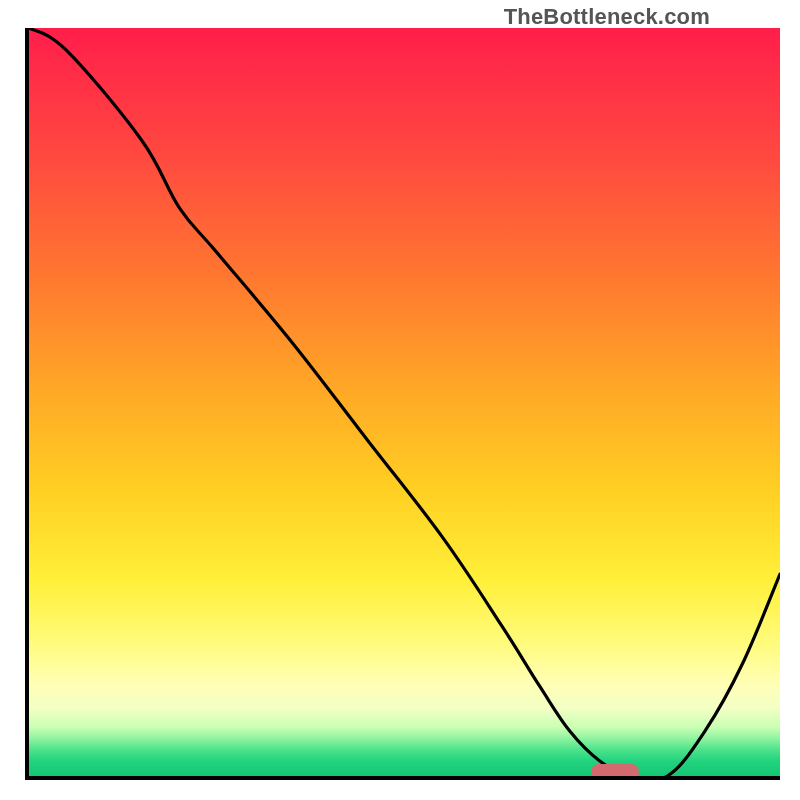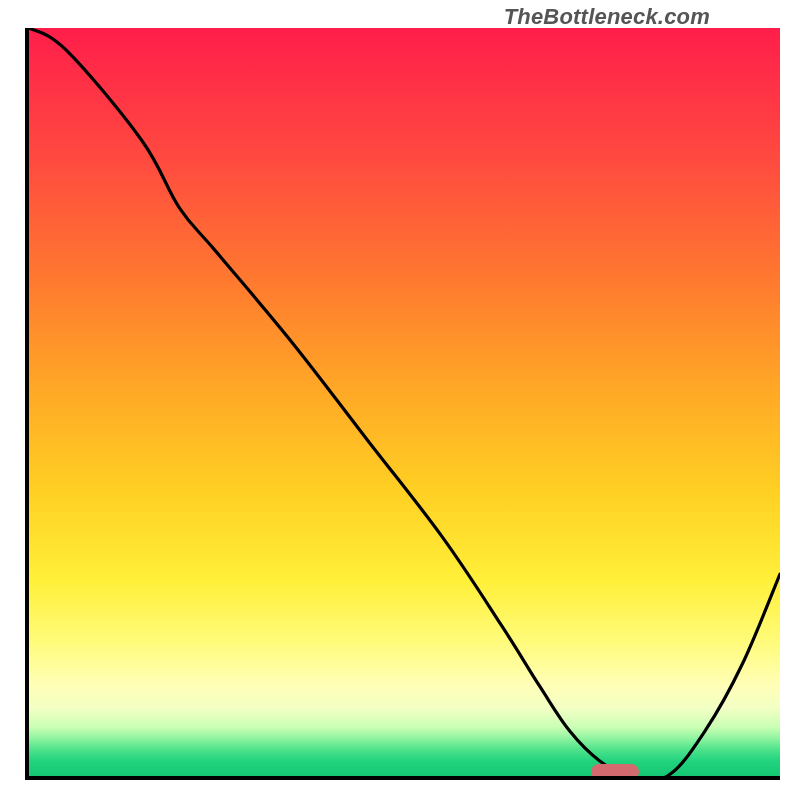--- a/index.html
+++ b/index.html
@@ -8,21 +8,20 @@
     width: 800px;
     height: 800px;
     overflow: hidden;
     background: #fff;
     font-family: Arial, Helvetica, sans-serif;
   }
   .chart-wrap {
     position: relative;
     width: 720px;
     height: 800px;
-    font-style: italic;
   }
   .attribution {
     position: absolute;
     top: 4px;
     right: 10px;
     font-size: 22px;
     font-weight: 600;
     color: #555;
     letter-spacing: 0.2px;
   }

